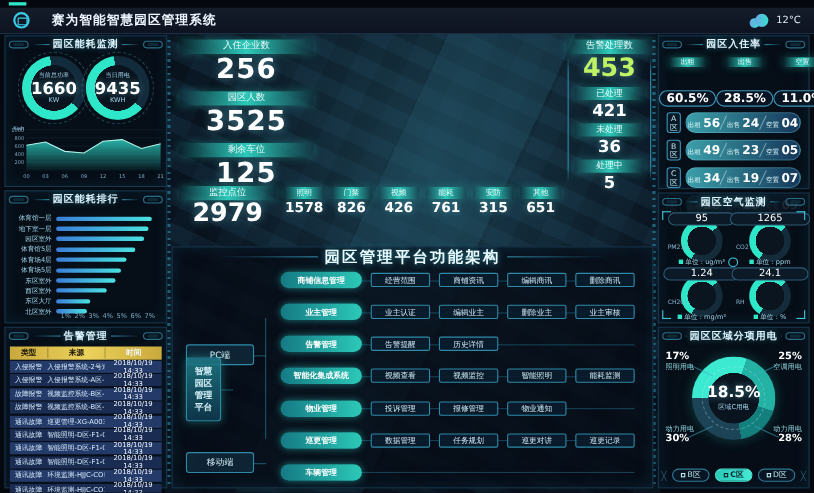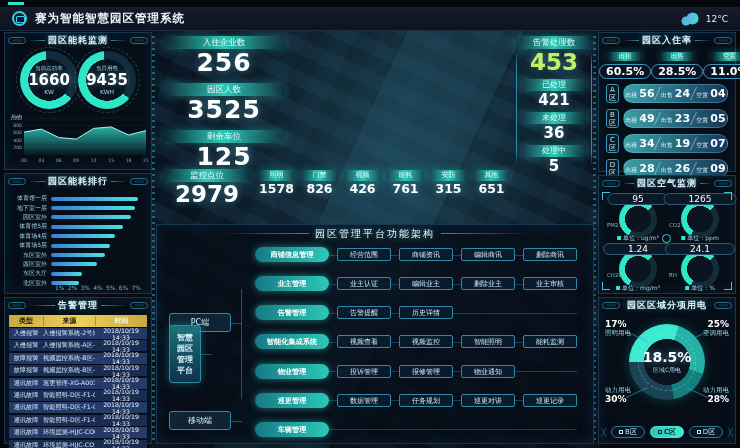--- a/index.html
+++ b/index.html
@@ -13,21 +13,21 @@
  repeating-linear-gradient(25deg,rgba(28,62,84,.30) 0 15px,rgba(9,22,36,.30) 15px 30px),
  repeating-linear-gradient(-65deg,rgba(22,52,72,.25) 0 22px,rgba(8,18,30,.25) 22px 44px),
  linear-gradient(180deg,#0a141f,#091220)}
 #bg-vignette{position:absolute;inset:0;z-index:0;background:radial-gradient(ellipse at 50% 45%,transparent 55%,rgba(4,7,13,.85) 100%)}
 
 #topstrip{position:absolute;top:0;left:0;right:0;height:7px;background:#04070d;z-index:6}
 #topchip{position:absolute;left:8px;top:2px;width:16px;height:3px;background:#2ee6c8}
 header{position:absolute;top:7px;left:0;right:0;height:24px;display:flex;align-items:center;padding:0 12px;background:linear-gradient(180deg,#151c2a,#0d1320);border-bottom:1px solid #1c2e44;z-index:6}
 #logo{width:15px;height:15px;border:2px solid #39cde8;border-radius:50%;position:relative;flex:none}
 #logo::after{content:"";position:absolute;left:2px;top:3px;width:7px;height:5px;border:1px solid #39cde8;border-radius:1px}
-#app-title{margin-left:8px;font-size:11.5px;font-weight:bold;color:#eef6ff;letter-spacing:1px}
+#app-title{margin-left:20px;font-size:11.5px;font-weight:bold;color:#eef6ff;letter-spacing:1px}
 #weather{margin-left:auto;display:flex;align-items:center;gap:5px;font-size:9px;color:#e2ecf6}
 
 .panel{position:absolute;background:rgba(7,14,24,.90);border:1px solid #16384e;box-shadow:inset 0 0 14px rgba(22,86,118,.22);z-index:3}
 .ttl{display:flex;align-items:center;gap:3px;height:14px;padding:0 3px}
 .ttl .orn{flex:none;width:18px;height:7px;border:1px solid #2b6f86;border-radius:5px;position:relative}
 .ttl .orn::after{content:"";position:absolute;inset:1px 3px;background:#0e2a38;border-radius:3px}
 .ttl .line{flex:1;height:1px;background:linear-gradient(90deg,transparent,#2e8aa8)}
 .ttl .line.r{background:linear-gradient(270deg,transparent,#2e8aa8)}
 .ttl .txt{font-size:9px;font-weight:bold;color:#dff3fc;letter-spacing:1px;white-space:nowrap;text-shadow:0 0 6px rgba(70,200,220,.5)}
 
@@ -73,36 +73,36 @@
 #alarm-col::before{left:1px}#alarm-col::after{right:1px}
 #alarm-col .total-v{font-size:23px;font-weight:bold;color:#bef264;line-height:27px;text-shadow:0 0 9px rgba(130,240,255,.45)}
 .aitem{margin-top:3px}
 .aitem .pill{width:64px;margin:0 auto;height:12px;line-height:12px;font-size:8px}
 .aitem .v{font-size:15px;font-weight:bold;color:#fff;line-height:18px;text-shadow:0 0 7px rgba(130,240,255,.4)}
 
 #arch{background:rgba(6,13,22,.80)}
 #archttl{height:17px;display:flex;align-items:center;justify-content:center;gap:6px}
 #archttl .line{width:90px;height:1px;background:linear-gradient(90deg,transparent,#2e8aa8)}
 #archttl .line.r{background:linear-gradient(270deg,transparent,#2e8aa8)}
-#archttl .txt{font-size:10px;font-weight:normal;color:#eafbff;letter-spacing:2px;text-shadow:0 0 7px rgba(70,210,230,.6)}
+#archttl .txt{font-size:14px;font-weight:bold;color:#eafbff;letter-spacing:2px;text-shadow:0 0 7px rgba(70,210,230,.6)}
 #arch-left{position:absolute;left:12px;top:38px;width:80px;bottom:8px}
 #arch-left::after{content:"";position:absolute;left:72px;top:26px;bottom:36px;width:1px;background:rgba(46,138,168,.55)}
 .lnode{position:absolute;left:0;width:62px;border:1px solid #2e8aa8;border-radius:3px;background:rgba(16,42,60,.8);color:#d8f2fb;font-size:8px;text-align:center;padding:3px 2px;z-index:1}
 .lnode.big{width:32px;font-weight:bold;padding:6px 4px;background:linear-gradient(180deg,rgba(30,122,132,.9),rgba(14,56,78,.9));box-shadow:0 0 8px rgba(50,210,200,.35)}
 .lnode::after{content:"";position:absolute;left:100%;top:50%;width:12px;height:1px;background:rgba(46,138,168,.55)}
 #arch-rows{position:absolute;left:98px;right:10px;top:22px;bottom:6px;display:flex;flex-direction:column;justify-content:space-between}
 .arow{position:relative;display:flex;align-items:center;gap:8px;height:15px}
 .arow::before{content:"";position:absolute;left:70px;right:6px;top:50%;height:1px;background:rgba(46,138,168,.40)}
 .mod{position:relative;z-index:1;flex:none;width:74px;height:15px;line-height:15px;text-align:center;border-radius:8px;background:linear-gradient(90deg,#157a84,#2cc9b8);color:#fff;font-size:7.2px;font-weight:bold;box-shadow:0 0 7px rgba(50,220,205,.5)}
 .feat{position:relative;z-index:1;flex:none;width:54px;height:13px;line-height:12px;text-align:center;border:1px solid #2e8aa8;background:rgba(10,28,44,.9);color:#cfe9f5;font-size:7px;border-radius:2px}
 
 #occ-summary{display:flex;justify-content:space-around;margin-top:5px}
 .sum{text-align:center}
 .sum .pill{width:34px;height:9px;line-height:9px;font-size:6.5px;margin:0 auto}
-.sum .val{margin-top:3px;border:1px solid #3e93b8;border-radius:8px;padding:0 6px;font-size:11px;font-weight:bold;color:#fff;height:15px;line-height:14px;background:rgba(10,25,40,.6)}
+.sum .val{margin-top:21px;border:1px solid #3e93b8;border-radius:8px;padding:0 6px;font-size:11px;font-weight:bold;color:#fff;height:15px;line-height:14px;background:rgba(10,25,40,.6)}
 #zones{margin-top:5px}
 .zrow{display:flex;align-items:center;gap:4px;margin:0 7px 6px}
 .zbadge{flex:none;width:13px;height:19px;border:1px solid #3e93b8;border-radius:3px;color:#bfe8f0;font-size:7px;line-height:8px;text-align:center;padding-top:1px;background:rgba(12,30,46,.7);word-break:break-all}
 .zpill{flex:1;height:19px;border-radius:10px;border:1px solid rgba(130,220,235,.30);background:linear-gradient(90deg,rgba(64,172,182,.92),rgba(23,58,94,.94));display:flex;align-items:center;justify-content:space-around}
 .zc{display:flex;align-items:baseline;gap:2px}
 .zc .zl{font-size:6px;color:#dcf6fa}
 .zc .zv{font-size:11px;font-weight:bold;color:#fff}
 .zdiv{width:1px;height:13px;background:rgba(235,250,255,.45);transform:skewX(-25deg)}
 
 #air-grid{position:absolute;left:8px;right:8px;top:17px;bottom:3px;display:grid;grid-template-columns:1fr 1fr;grid-template-rows:1fr 1fr;justify-items:center;align-items:center}

